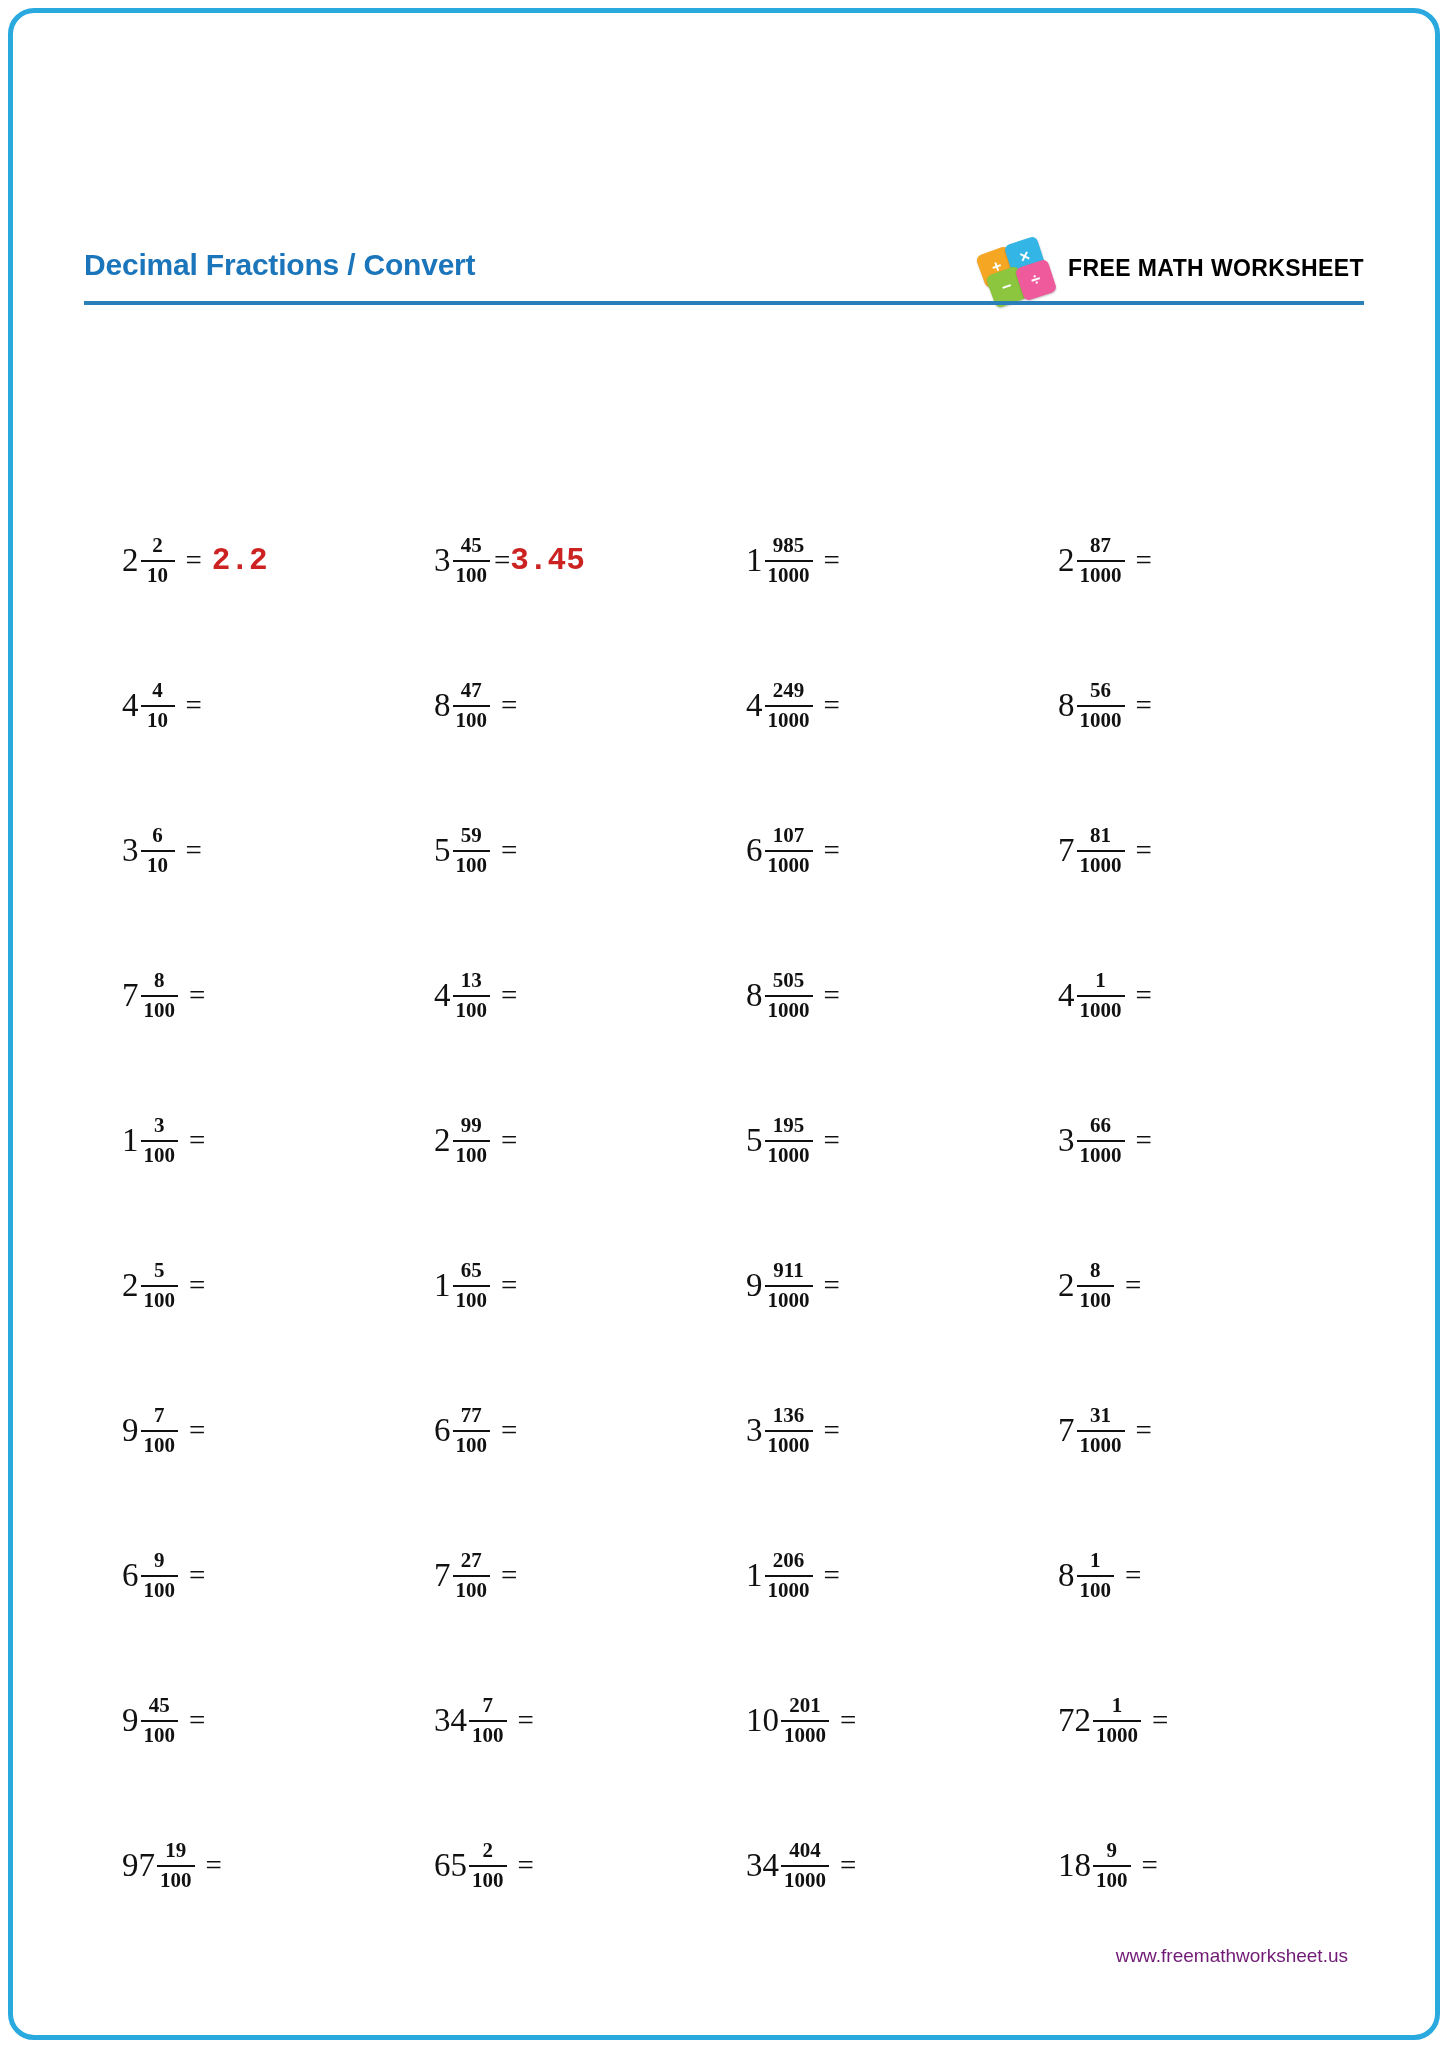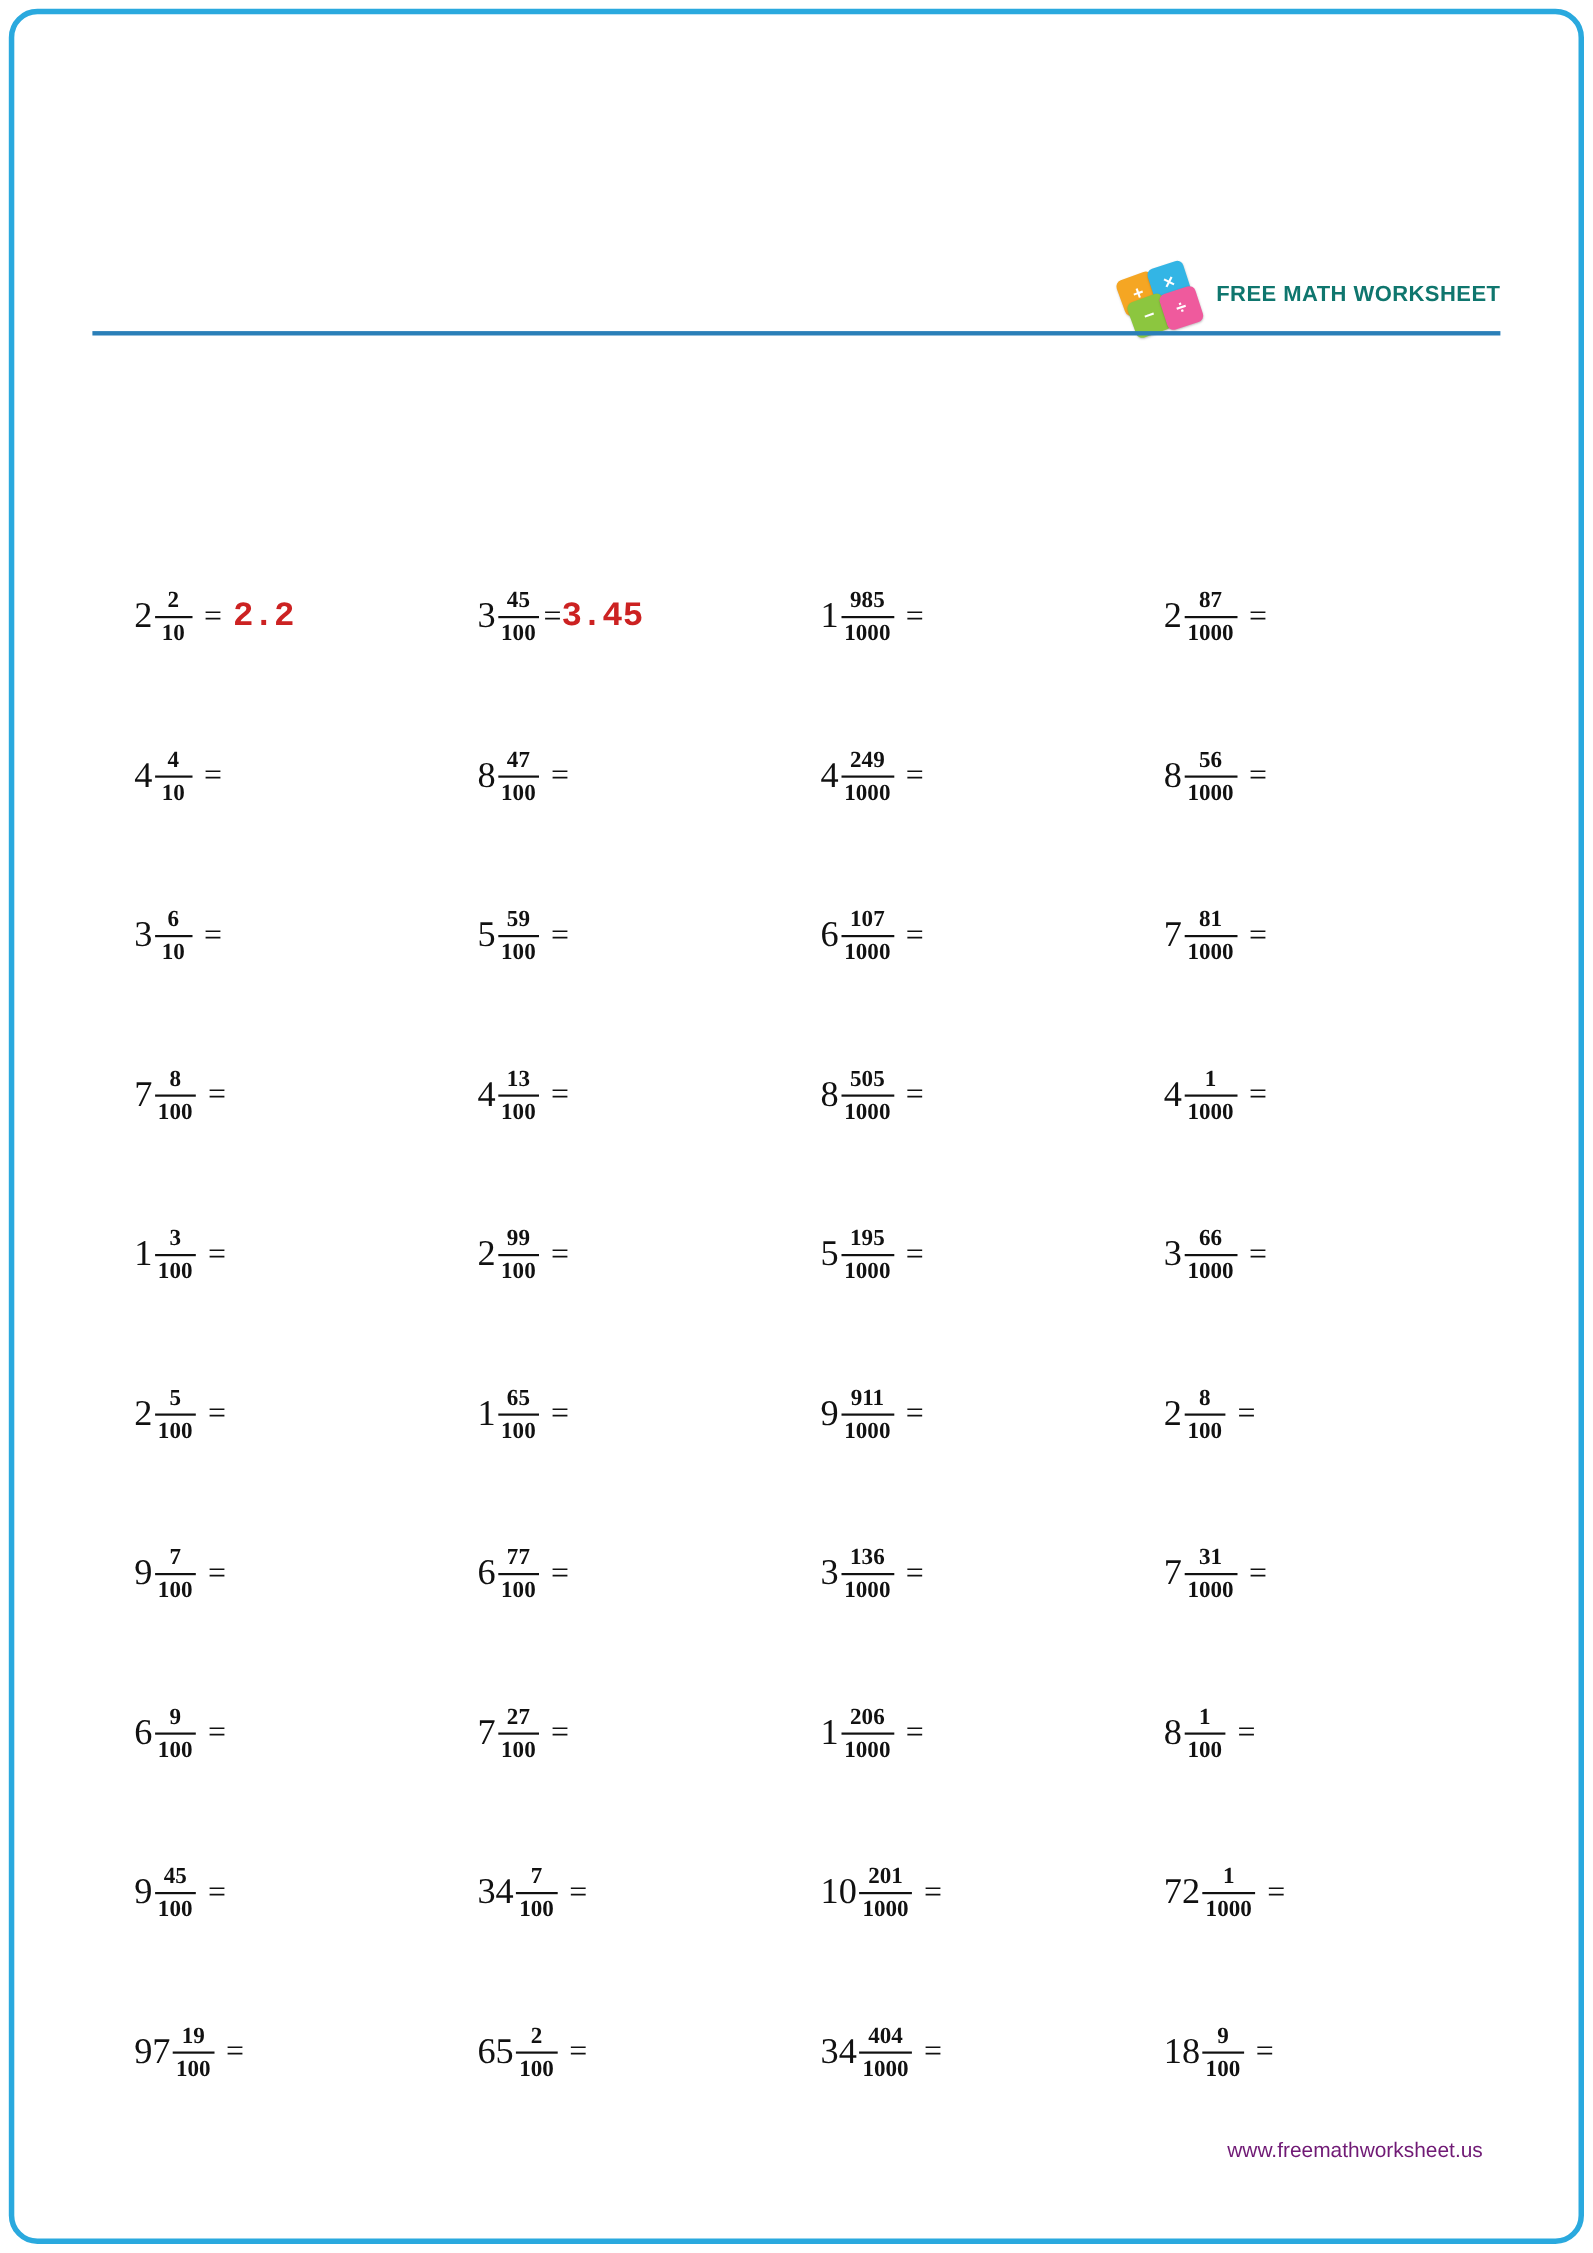--- a/index.html
+++ b/index.html
@@ -103,23 +103,23 @@
     font-weight: bold;
     line-height: 34px;
     text-align: center;
     box-shadow: 0 1px 2px rgba(0,0,0,0.25);
   }
   .blk-plus  { left: 2px;  top: 14px; background: #f5a623; transform: rotate(-20deg); }
   .blk-times { left: 30px; top: 4px;  background: #33b5e5; transform: rotate(-18deg); }
   .blk-minus { left: 12px; top: 34px; background: #8cc63f; transform: rotate(-20deg); }
   .blk-div   { left: 41px; top: 27px; background: #ef5a9d; transform: rotate(-18deg); }
   .logo-text {
-    font-size: 20px;
+    font-size: 23px;
     font-weight: bold;
-    color: #0f766e;
+    color: #000000;
     letter-spacing: 0.4px;
     white-space: nowrap;
   }
 
   
   .instruction {
     position: absolute;
     left: 128px;
     top: 385px;
     font-size: 26px;
@@ -216,20 +216,21 @@
 </style>
 </head>
 <body>
 
 <div class="page">
 
   <div class="page-border"></div>
 
 
   <div class="titleblock">
+    <div class="worksheet-title">Decimal Fractions / Convert</div>
 
     <div class="logo">
       <div class="logo-blocks">
         <div class="blk blk-plus">+</div>
         <div class="blk blk-times">×</div>
         <div class="blk blk-minus">−</div>
         <div class="blk blk-div">÷</div>
       </div>
       <div class="logo-text">FREE MATH WORKSHEET</div>
     </div>

